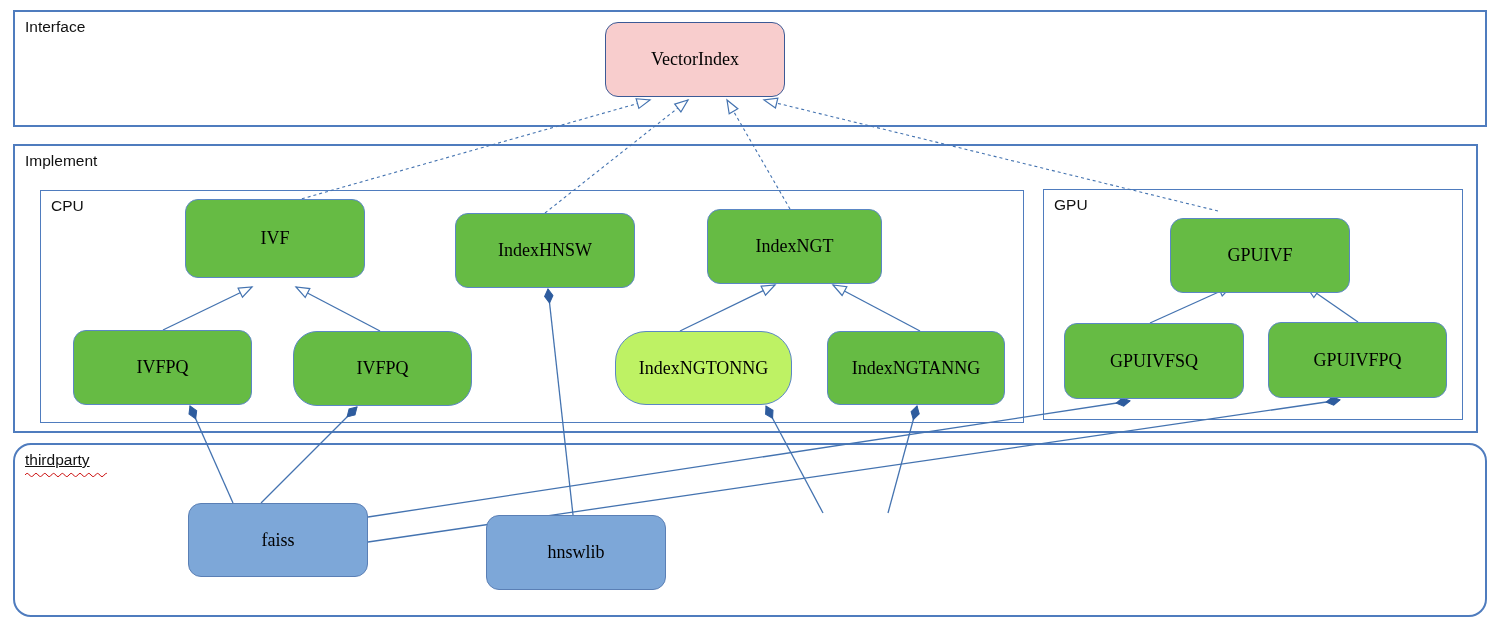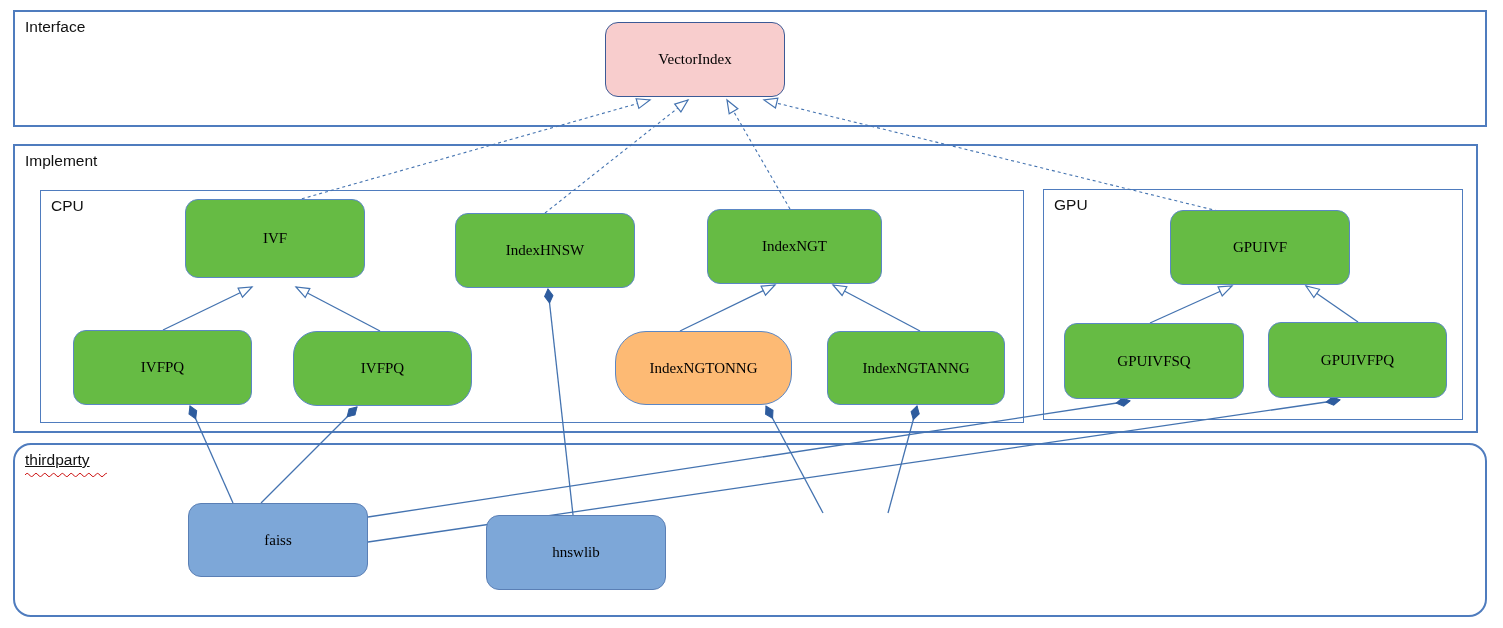--- a/index.html
+++ b/index.html
@@ -12,21 +12,21 @@
   .container.inner { border-width:1.4px; border-style:solid; }
   .container-label {
     position:absolute; top:6px; left:10px; font-size:15.5px; color:#111111;
     white-space:nowrap; line-height:1.2;
   }
   .container-label.underlined { text-decoration:underline; }
   .squiggle-svg { position:absolute; top:26px; left:10px; }
   .node {
     position:absolute; box-sizing:border-box; border-width:1.6px; border-style:solid;
     border-radius:13px; display:flex; align-items:center; justify-content:center;
-    font-family:"Liberation Serif", serif; font-size:15px; color:#000000;
+    font-family:"Liberation Serif", serif; font-size:18px; color:#000000;
   }
   .node-label { white-space:nowrap; }
   #edges { position:absolute; left:0; top:0; z-index:5; pointer-events:none; }
   .node { z-index:10; }
   .container { z-index:1; }
 </style>
 </head>
 <body>
 
 <div id="canvas" style="width: 1503px; height: 628px; background: rgb(255, 255, 255);">
@@ -82,30 +82,30 @@
     </div>
     <div class="node" style="left: 185px; top: 199px; width: 180px; height: 79px; background: rgb(102, 187, 68); border-color: rgb(91, 135, 197); color: rgb(0, 0, 0);">
       <span class="node-label">IVF</span>
     </div>
     <div class="node" style="left: 455px; top: 213px; width: 180px; height: 75px; background: rgb(102, 187, 68); border-color: rgb(91, 135, 197); color: rgb(0, 0, 0);">
       <span class="node-label">IndexHNSW</span>
     </div>
     <div class="node" style="left: 707px; top: 209px; width: 175px; height: 75px; background: rgb(102, 187, 68); border-color: rgb(91, 135, 197); color: rgb(0, 0, 0);">
       <span class="node-label">IndexNGT</span>
     </div>
-    <div class="node" style="left: 1170px; top: 210px; width: 180px; height: 75px; background: rgb(102, 187, 68); border-color: rgb(91, 135, 197); color: rgb(0, 0, 0);">
+    <div class="node" style="left: 1170px; top: 218px; width: 180px; height: 75px; background: rgb(102, 187, 68); border-color: rgb(91, 135, 197); color: rgb(0, 0, 0);">
       <span class="node-label">GPUIVF</span>
     </div>
     <div class="node" style="left: 73px; top: 330px; width: 179px; height: 75px; background: rgb(102, 187, 68); border-color: rgb(91, 135, 197); color: rgb(0, 0, 0);">
       <span class="node-label">IVFPQ</span>
     </div>
     <div class="node" style="left: 293px; top: 331px; width: 179px; height: 75px; background: rgb(102, 187, 68); border-color: rgb(91, 135, 197); color: rgb(0, 0, 0); border-radius: 24px;">
       <span class="node-label">IVFPQ</span>
     </div>
-    <div class="node" style="left: 615px; top: 331px; width: 177px; height: 74px; background: #fdba74; border-color: rgb(91, 135, 197); color: rgb(0, 0, 0); border-radius: 31px;">
+    <div class="node" style="left: 615px; top: 331px; width: 177px; height: 74px; background: #bef264; border-color: rgb(91, 135, 197); color: rgb(0, 0, 0); border-radius: 31px;">
       <span class="node-label">IndexNGTONNG</span>
     </div>
     <div class="node" style="left: 1064px; top: 323px; width: 180px; height: 76px; background: rgb(102, 187, 68); border-color: rgb(91, 135, 197); color: rgb(0, 0, 0);">
       <span class="node-label">GPUIVFSQ</span>
     </div>
     <div class="node" style="left: 827px; top: 331px; width: 178px; height: 74px; background: rgb(102, 187, 68); border-color: rgb(91, 135, 197); color: rgb(0, 0, 0);">
       <span class="node-label">IndexNGTANNG</span>
     </div>
     <div class="node" style="left: 1268px; top: 322px; width: 179px; height: 76px; background: rgb(102, 187, 68); border-color: rgb(91, 135, 197); color: rgb(0, 0, 0);">
       <span class="node-label">GPUIVFPQ</span>

